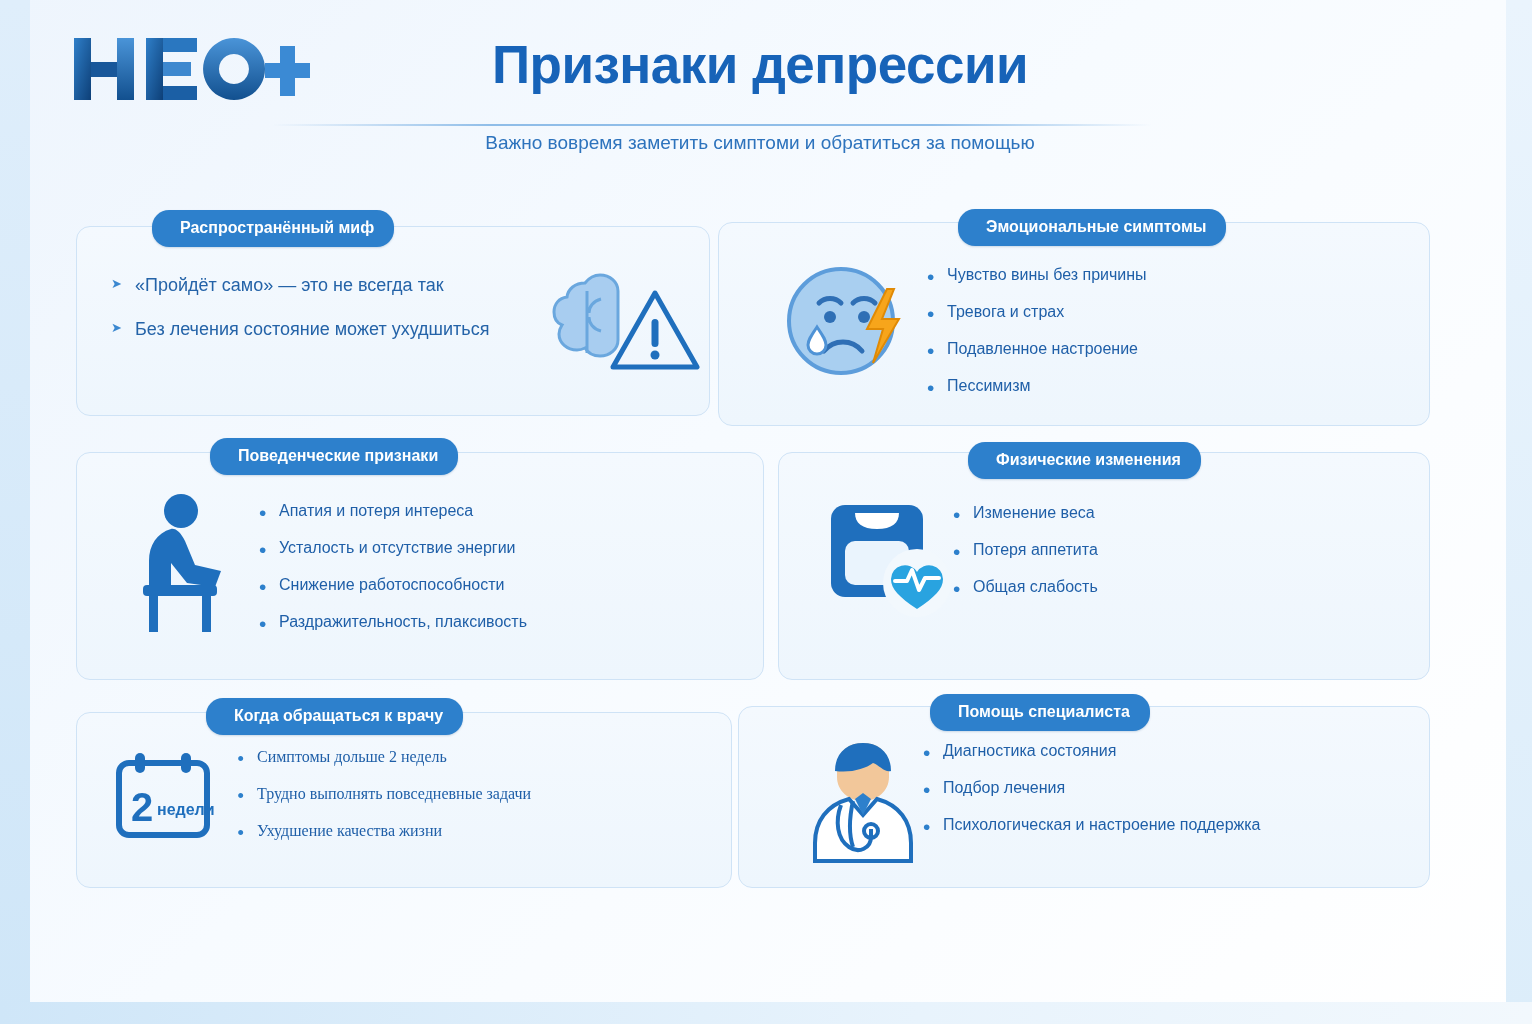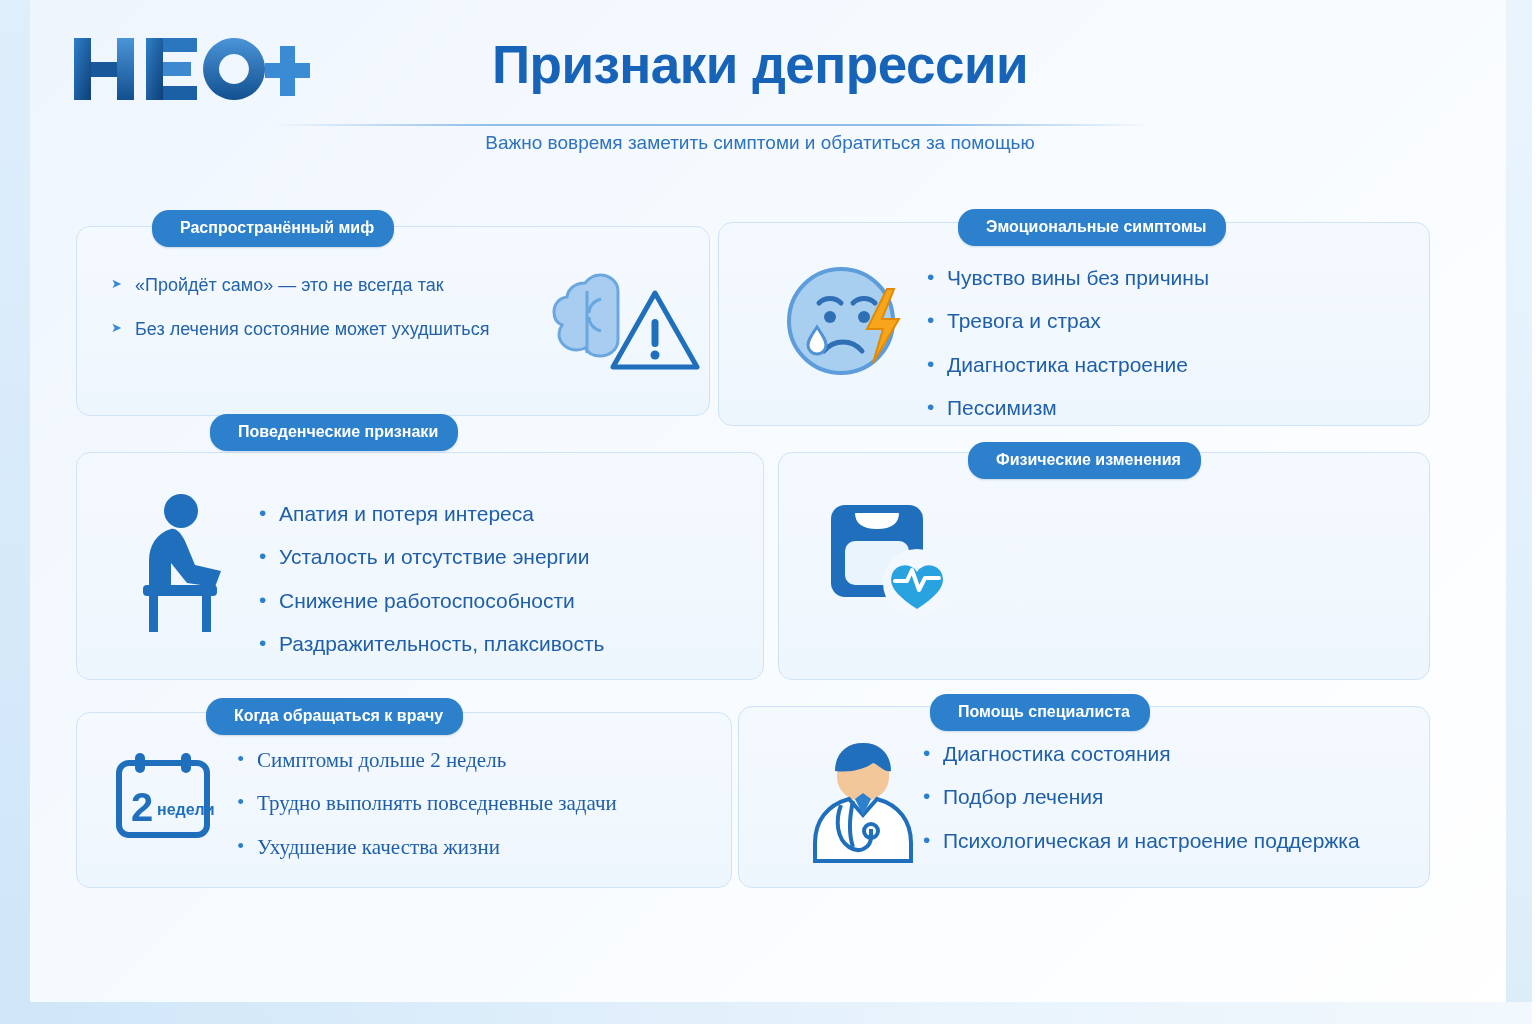--- a/index.html
+++ b/index.html
@@ -97,21 +97,21 @@
   }
   ul.items {
     position: absolute;
     margin: 0;
     padding: 0;
     list-style: none;
   }
   ul.items li {
     position: relative;
     color: #1f5fa8;
-    font-size: 21px;
+    font-size: 16px;
     line-height: 1.26;
     padding-left: 22px;
     margin-bottom: 17px;
     white-space: nowrap;
   }
   ul.items li:before {
     content: "\2022";
     position: absolute;
     left: 2px;
     top: -1px;
@@ -202,21 +202,21 @@
         <circle cx="51" cy="66" r="6" fill="#2f6fb5"></circle>
         <circle cx="85" cy="66" r="6" fill="#2f6fb5"></circle>
         <path d="M45 100c10-12 28-12 38 0" stroke="#2f6fb5" stroke-width="5" fill="none" stroke-linecap="round"></path>
         <path d="M38 76c-6 9-9 13-9 18a9 9 0 0 0 18 0c0-5-3-9-9-18z" fill="#ffffff" stroke="#4f93d6" stroke-width="3"></path>
         <path d="M108 38 L88 78 h16 l-10 34 26-44h-17l12-30z" fill="#f7a51b" stroke="#e08a05" stroke-width="2"></path>
       </svg>
     </div>
     <ul class="items" style="left:206px; top:42px;">
       <li>Чувство вины без причины</li>
       <li>Тревога и страх</li>
-      <li>Диагностика настроение</li>
+      <li>Подавленное настроение</li>
       <li>Пессимизм</li>
     </ul>
   </div>
   <div class="badge" style="left:958px; top:209px;">Эмоциональные симптомы</div>
 
   <div class="card" style="left:76px; top:452px; width:688px; height:228px;">
     <div class="icon-box" style="left:50px; top:32px;">
       <svg width="150" height="150" viewBox="0 0 150 150">
         <circle cx="54" cy="26" r="17" fill="#1f6fbd"></circle>
         <path d="M44 44c-14 4-22 16-22 32v26h22V78l16 20 28 4 6-16-26-6-10-24c-4-8-9-13-14-12z" fill="#1f6fbd"></path>
@@ -225,33 +225,38 @@
         <rect x="75" y="111" width="9" height="36" fill="#1f6fbd"></rect>
       </svg>
     </div>
     <ul class="items" style="left:180px; top:48px;">
       <li>Апатия и потеря интереса</li>
       <li>Усталость и отсутствие энергии</li>
       <li>Снижение работоспособности</li>
       <li>Раздражительность, плаксивость</li>
     </ul>
   </div>
-  <div class="badge" style="left:210px; top:414px;text-align:right;">Поведенческие признаки</div>
+  <div class="badge" style="left:210px; top:438px;text-align:right;">Поведенческие признаки</div>
 
   <div class="card" style="left:778px; top:452px; width:652px; height:228px;">
     <div class="icon-box" style="left:42px; top:38px;">
       <svg width="150" height="140" viewBox="0 0 150 140">
         <rect x="10" y="14" width="92" height="92" rx="14" fill="#1f6fbd"></rect>
         <path d="M34 22h44c0 10-7 16-22 16s-22-6-22-16z" fill="#ffffff"></path>
         <rect x="24" y="50" width="64" height="44" rx="10" fill="#eaf4fd"></rect>
         <circle cx="96" cy="92" r="34" fill="#f2f8fd"></circle>
         <path d="M96 118c-18-12-26-20-26-30a14 14 0 0 1 26-7 14 14 0 0 1 26 7c0 10-8 18-26 30z" fill="#29a3e0"></path>
         <path d="M74 90h12l5-11 7 20 6-12h14" stroke="#ffffff" stroke-width="4" fill="none" stroke-linecap="round" stroke-linejoin="round"></path>
       </svg>
     </div>
+    <ul class="items" style="left:172px; top:50px;">
+      <li>Изменение веса</li>
+      <li>Потеря аппетита</li>
+      <li>Общая слабость</li>
+    </ul>
   </div>
   <div class="badge" style="left:968px; top:442px;">Физические изменения</div>
 
   <div class="card" style="left:76px; top:712px; width:656px; height:176px;">
     <div class="icon-box" style="left:28px; top:36px;">
       <svg width="120" height="100" viewBox="0 0 120 100">
         <rect x="14" y="14" width="88" height="72" rx="10" fill="none" stroke="#1f6fbd" stroke-width="6"></rect>
         <rect x="30" y="4" width="10" height="20" rx="5" fill="#1f6fbd"></rect>
         <rect x="76" y="4" width="10" height="20" rx="5" fill="#1f6fbd"></rect>
         <text x="26" y="72" font-family="Liberation Sans, sans-serif" font-size="40" font-weight="bold" fill="#1f6fbd">2</text>

